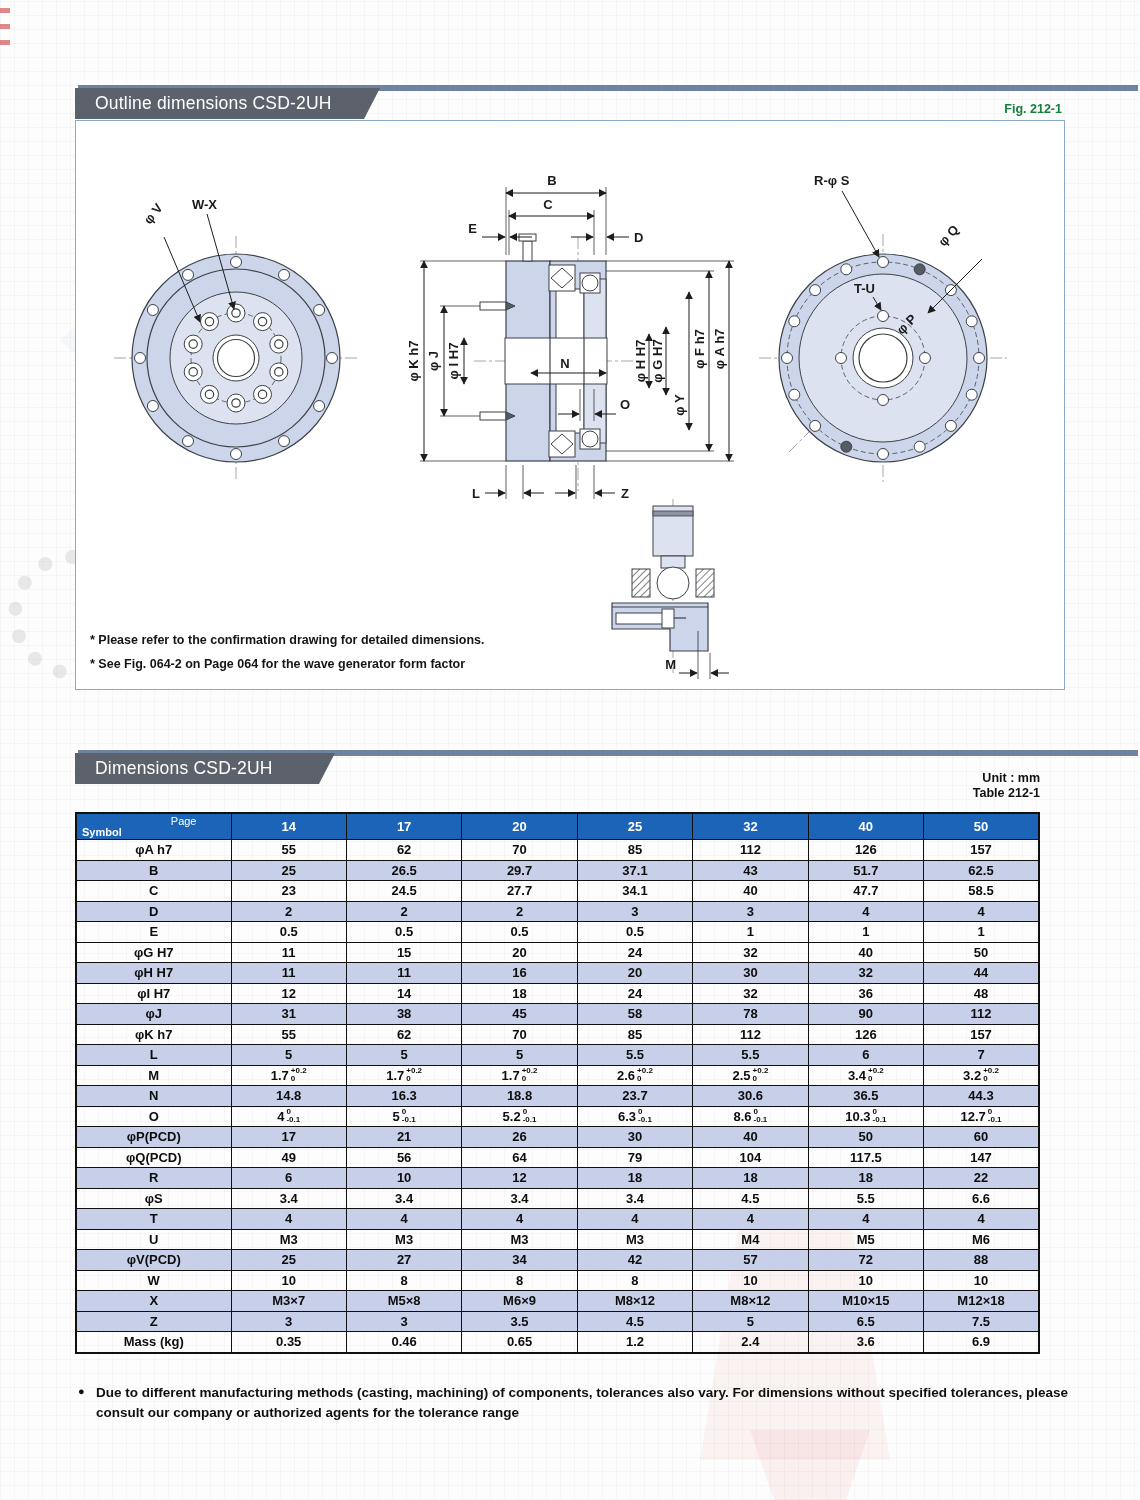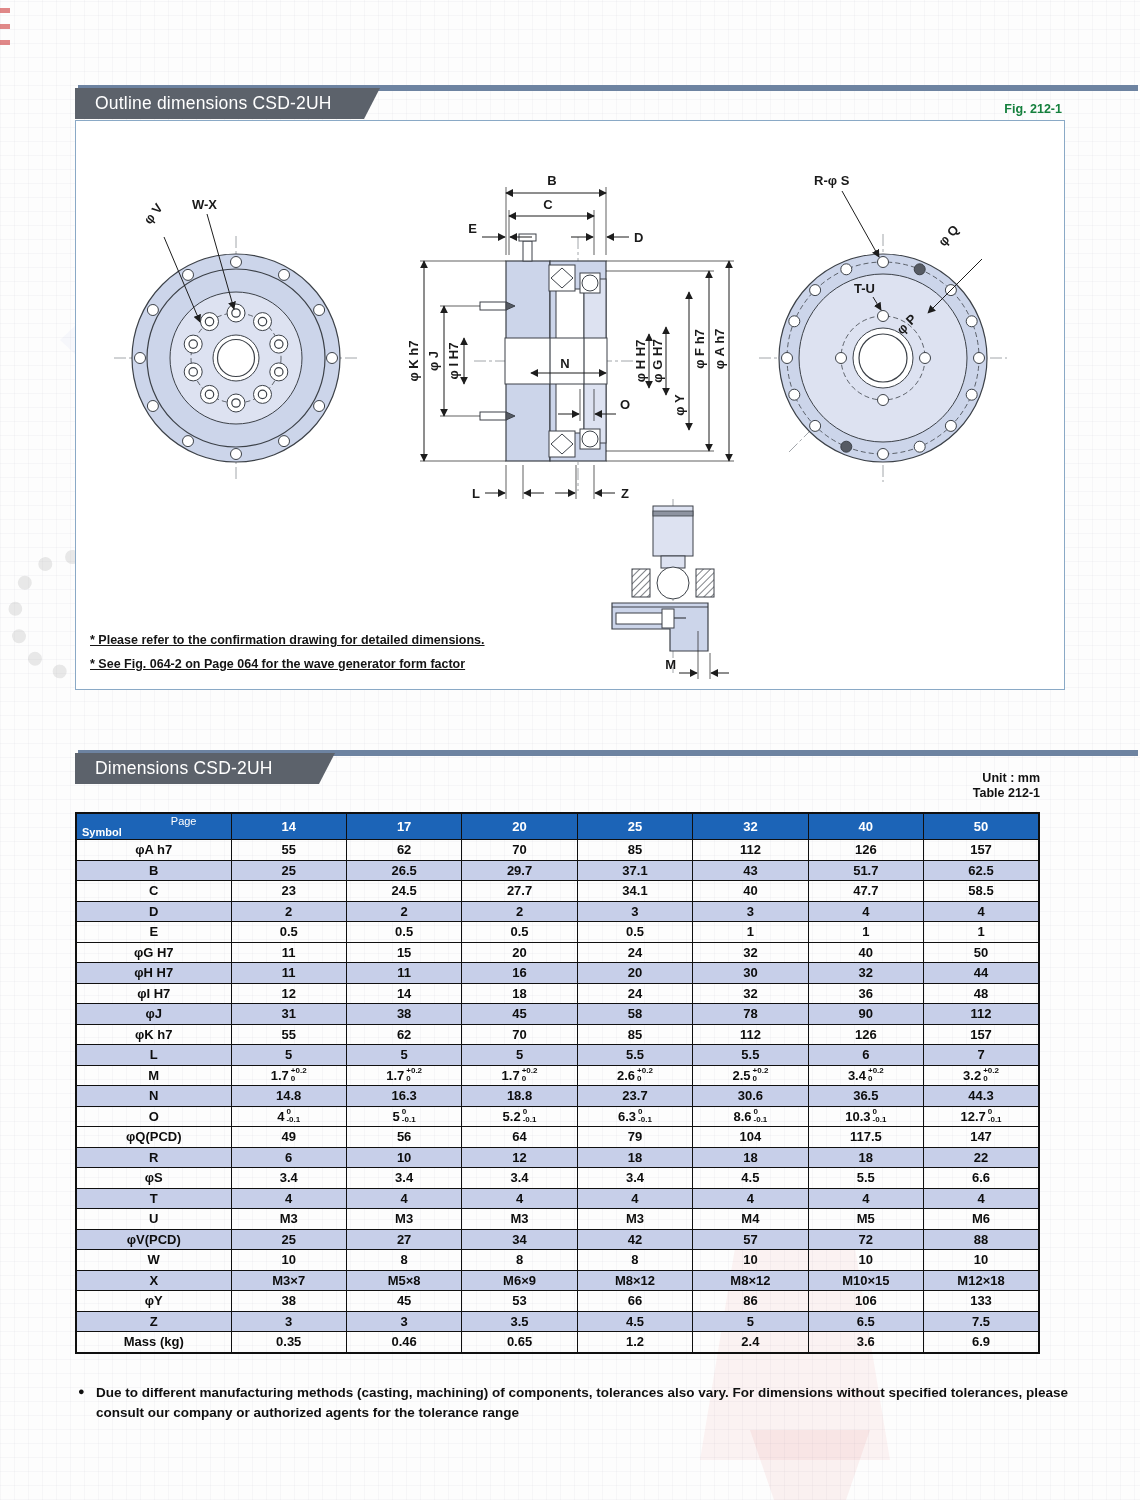--- a/index.html
+++ b/index.html
@@ -25,21 +25,21 @@
     font-size:17.5px;line-height:31px;padding-left:20px;box-sizing:border-box;
     clip-path:polygon(0 0,100% 0,calc(100% - 16px) 100%,0 100%);
     letter-spacing:0.2px;
   }
   .fig-ref{position:absolute;font-size:12.5px;font-weight:bold;color:#15803d;}
   
   .figure-box{
     position:absolute;left:75px;top:120px;width:990px;height:570px;
     border:1.5px solid var(--figure-border,#8aa9c6);background:#fff;box-sizing:border-box;
   }
-  .figure-box .note{position:absolute;left:14px;font-size:12.5px;font-weight:bold;color:#151515;text-decoration:underline;}
+  .figure-box .note{position:absolute;left:14px;font-size:12.5px;font-weight:bold;color:#151515;}
   svg text.lbl{font:bold 13px "Liberation Sans",sans-serif;fill:#1a1a1a;}
   svg .ln{stroke:#3c4148;fill:none;stroke-width:1.2;}
   svg .fill{fill:var(--drawing-fill,#ccd5ea);stroke:#3c4148;stroke-width:1.2;}
   svg .fill2{fill:#dde2f1;stroke:#3c4148;stroke-width:1;}
   svg .white{fill:#fff;stroke:#3c4148;stroke-width:1;}
   svg .dark{fill:#565b64;stroke:#3c4148;stroke-width:1;}
   svg .cl{stroke:#8a8f96;stroke-width:0.8;stroke-dasharray:12 3 3 3;fill:none;}
   svg .dash{stroke:#3c4148;stroke-width:0.8;stroke-dasharray:5 3;fill:none;}
   svg .dim{stroke:#1d1d1d;stroke-width:1;fill:none;}
   svg .ext{stroke:#1d1d1d;stroke-width:0.7;fill:none;}
@@ -520,20 +520,30 @@
             </span></td>
           <td><span class="tm">10.3</span><span class="ts">
               <span>0</span>
               <span>-0.1</span>
             </span></td>
           <td><span class="tm">12.7</span><span class="ts">
               <span>0</span>
               <span>-0.1</span>
             </span></td>
         </tr>
+        <tr class="alt">
+          <td class="sym">φP(PCD)</td>
+          <td>17</td>
+          <td>21</td>
+          <td>26</td>
+          <td>30</td>
+          <td>40</td>
+          <td>50</td>
+          <td>60</td>
+        </tr>
         <tr>
           <td class="sym">φQ(PCD)</td>
           <td>49</td>
           <td>56</td>
           <td>64</td>
           <td>79</td>
           <td>104</td>
           <td>117.5</td>
           <td>147</td>
         </tr>
@@ -600,30 +610,20 @@
         <tr class="alt">
           <td class="sym">X</td>
           <td>M3×7</td>
           <td>M5×8</td>
           <td>M6×9</td>
           <td>M8×12</td>
           <td>M8×12</td>
           <td>M10×15</td>
           <td>M12×18</td>
         </tr>
-        <tr>
-          <td class="sym">φY</td>
-          <td>38</td>
-          <td>45</td>
-          <td>53</td>
-          <td>66</td>
-          <td>86</td>
-          <td>106</td>
-          <td>133</td>
-        </tr>
         <tr class="alt">
           <td class="sym">Z</td>
           <td>3</td>
           <td>3</td>
           <td>3.5</td>
           <td>4.5</td>
           <td>5</td>
           <td>6.5</td>
           <td>7.5</td>
         </tr>

